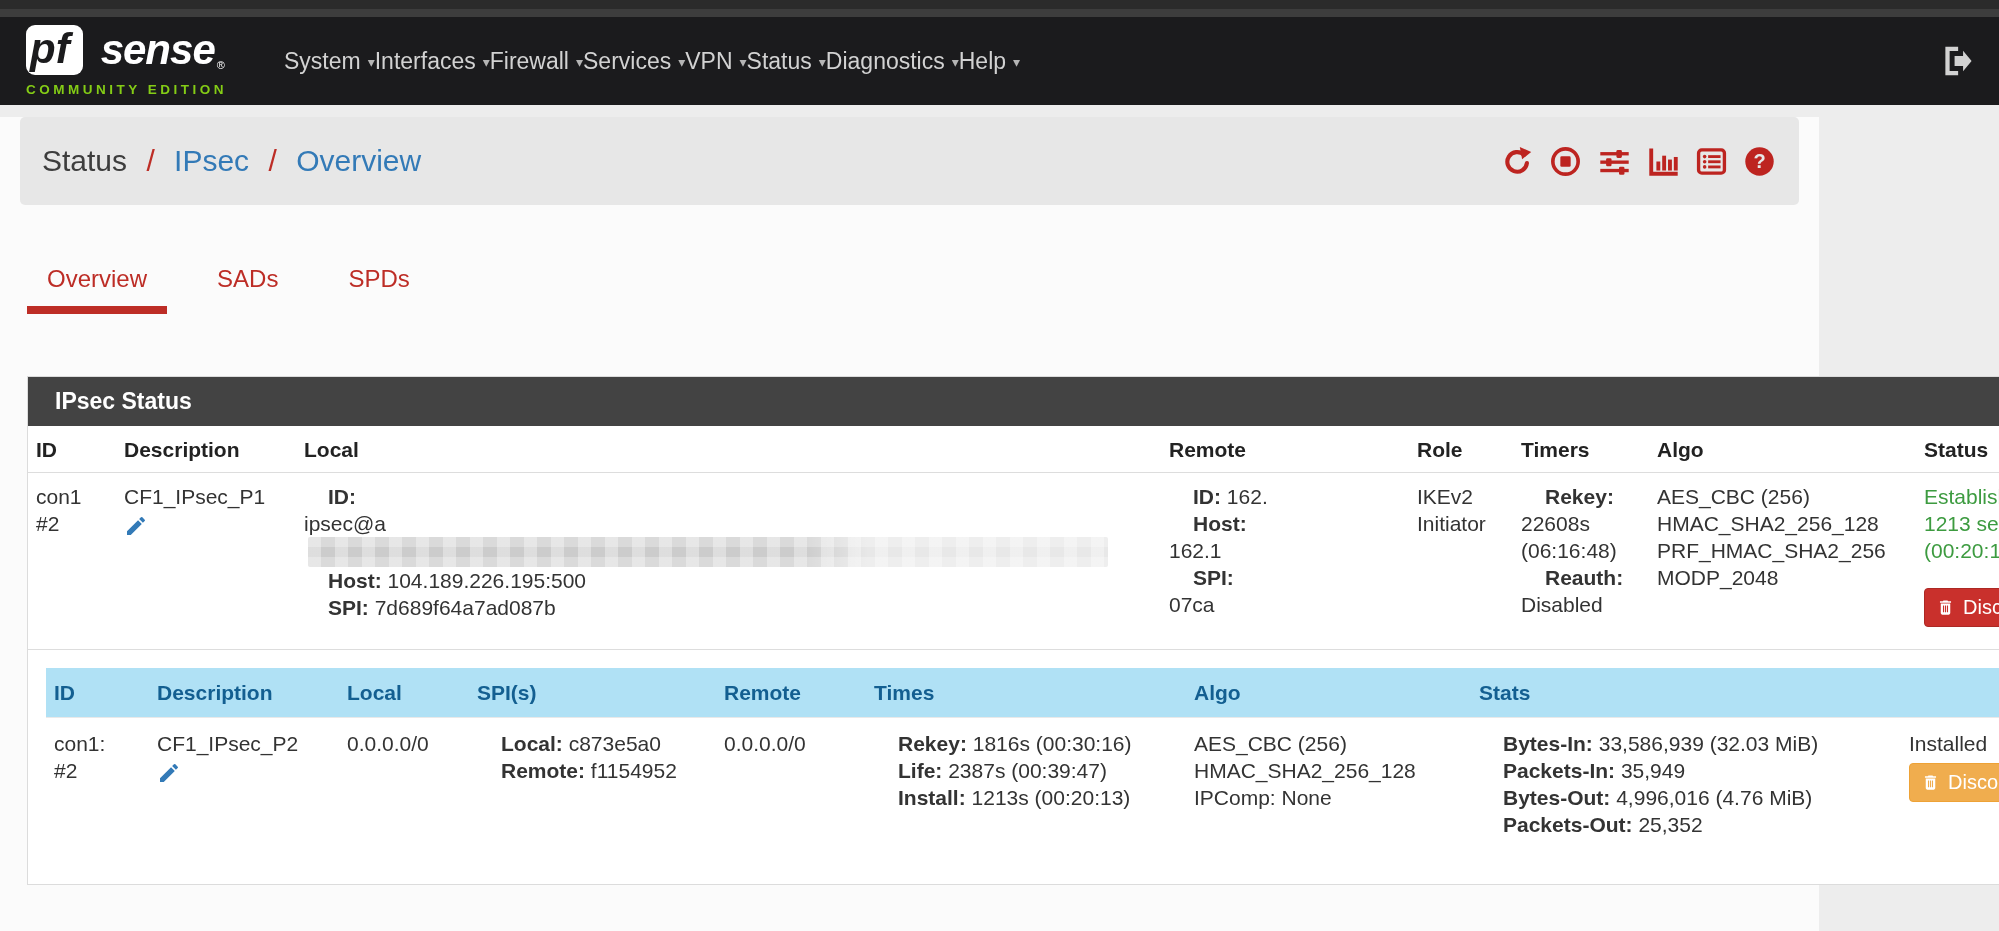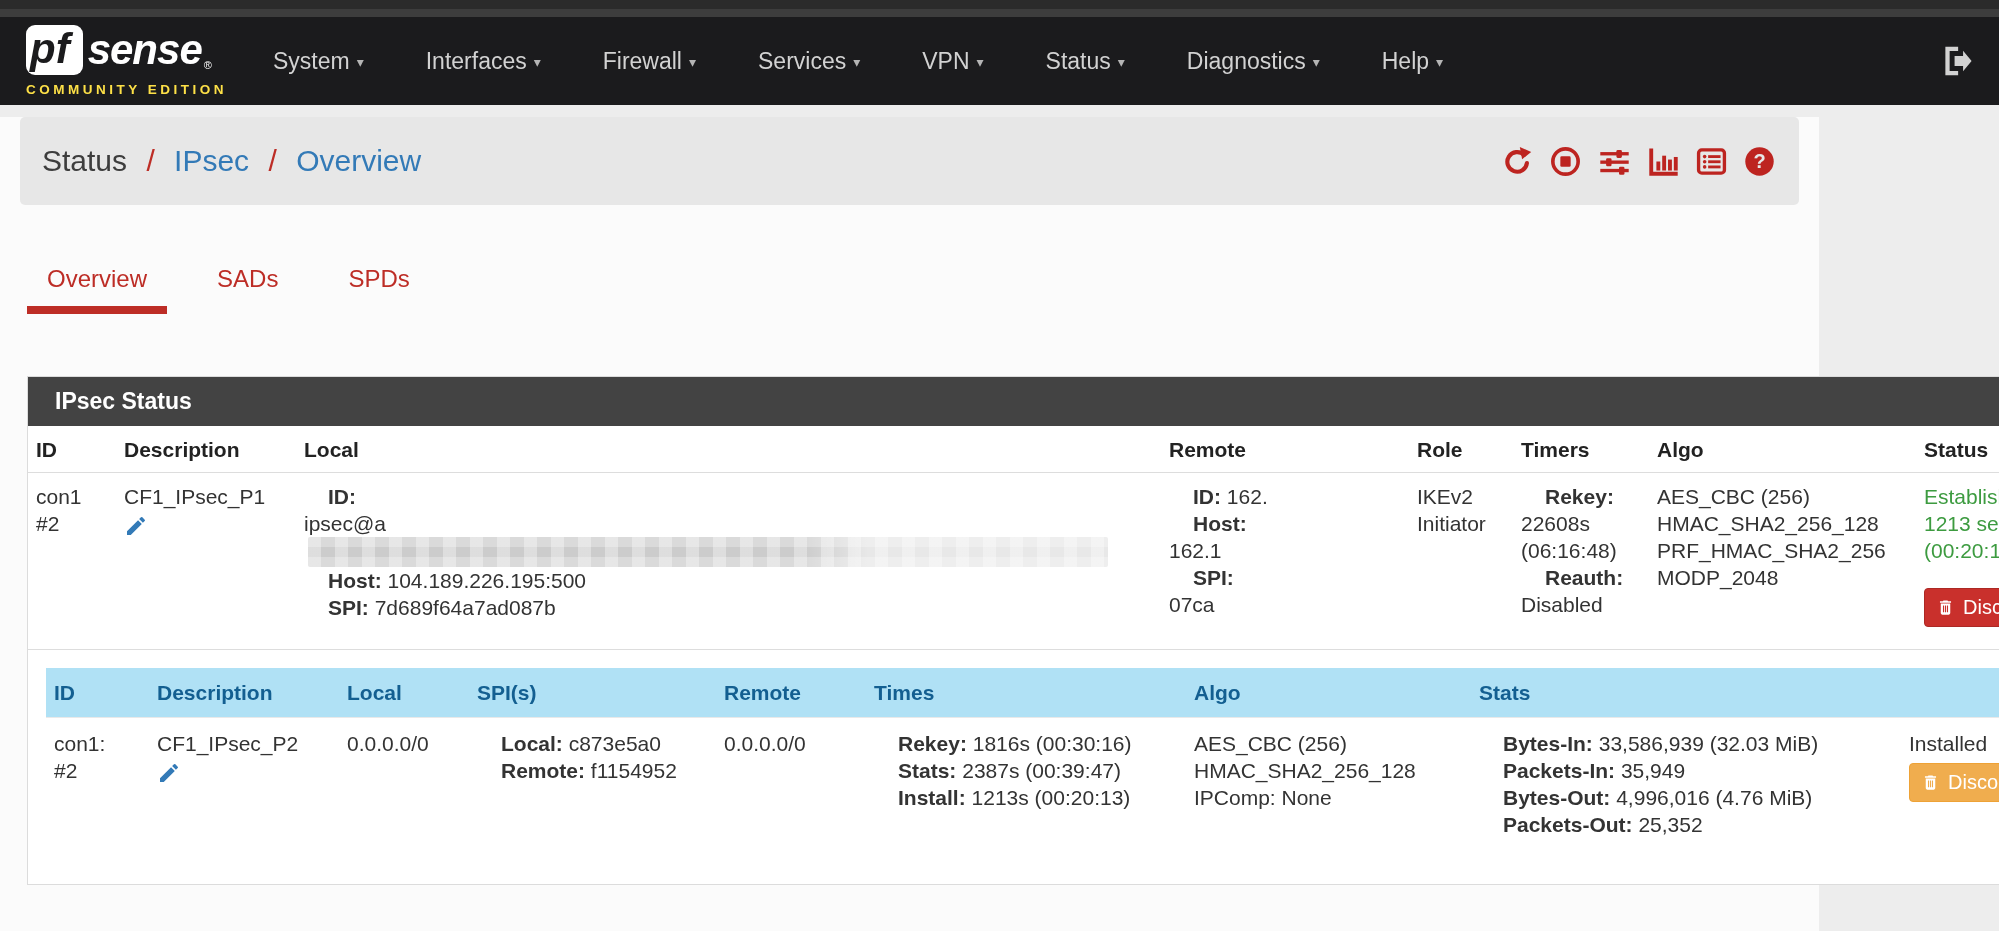--- a/index.html
+++ b/index.html
@@ -16,24 +16,24 @@
   .navbar {
     height:88px; background:#1b1b1d; display:flex; align-items:center;
     padding:0 26px; width:1999px;
   }
   .brand { display:flex; flex-direction:column; justify-content:center; margin-right:42px; }
   .brand-row { display:flex; align-items:center; }
   .pf-box {
     background:#fff; color:#1b1b1d; font-weight:bold; font-style:italic;
     font-size:42px; line-height:46px; padding:1px 13px 3px 4px; border-radius:9px;
   }
-  .sense { color:#fff; font-weight:bold; font-style:italic; font-size:42px; letter-spacing:-1px; margin-left:5px; }
+  .sense { color:#fff; font-weight:bold; font-style:italic; font-size:42px; letter-spacing:-1px; margin-left:18px; }
   .reg { color:#fff; font-size:11px; align-self:flex-end; margin:0 0 4px 2px; }
-  .edition { color:#fde047; font-size:13.5px; font-weight:bold; letter-spacing:3.5px; margin-top:7px; }
-  .nav-items { display:flex; list-style:none; margin:4px; padding:0; gap:62px; }
+  .edition { color:#84cc16; font-size:13.5px; font-weight:bold; letter-spacing:3.5px; margin-top:7px; }
+  .nav-items { display:flex; list-style:none; margin:15px; padding:0; }
   .nav-item { color:#d2d2d2; font-size:23px; cursor:pointer; white-space:nowrap; }
   .caret { font-size:14px; color:#b5b5b5; margin-left:7px; vertical-align:middle; }
   .logout-btn { margin-left:auto; color:#d2d2d2; cursor:pointer; display:flex; align-items:center; }
   
   .content { background:#fbfbfb; width:1819px; height:815px; }
   .crumb-bar {
     margin:12px 20px 0 20px; height:88px; background:#e7e7e7; border-radius:5px;
     display:flex; align-items:center; justify-content:space-between; padding:0 24px 0 22px;
   }
   .crumb { font-size:30px; color:#3d3d3d; }
@@ -317,21 +317,21 @@
                     </span>
                   </td>
                   <td>0.0.0.0/0</td>
                   <td>
                     <div><span class="bold">Local:</span> <span>c873e5a0</span></div>
                     <div><span class="bold">Remote:</span> <span>f1154952</span></div>
                   </td>
                   <td>0.0.0.0/0</td>
                   <td>
                     <div><span class="bold">Rekey:</span> <span>1816s (00:30:16)</span></div>
-                    <div><span class="bold">Stats:</span> <span>2387s (00:39:47)</span></div>
+                    <div><span class="bold">Life:</span> <span>2387s (00:39:47)</span></div>
                     <div><span class="bold">Install:</span> <span>1213s (00:20:13)</span></div>
                   </td>
                   <td>
                     <div>AES_CBC (256)</div>
                     <div>HMAC_SHA2_256_128</div>
                     <div>IPComp: None</div>
                   </td>
                   <td>
                     <div><span class="bold">Bytes-In:</span> <span>33,586,939 (32.03 MiB)</span></div>
                     <div><span class="bold">Packets-In:</span> <span>35,949</span></div>

